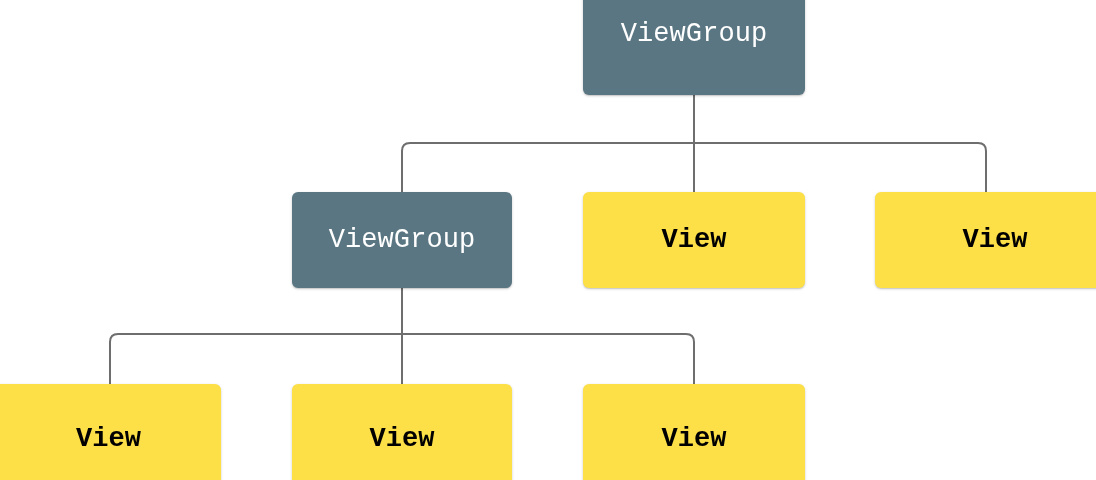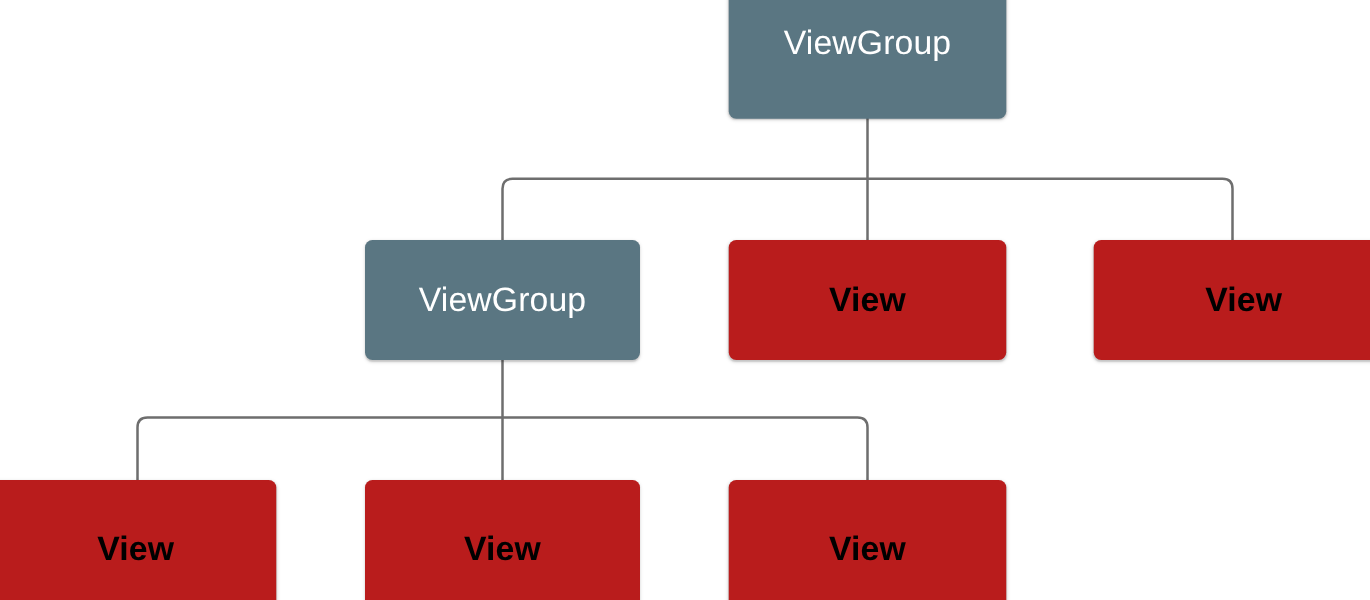--- a/index.html
+++ b/index.html
@@ -6,21 +6,21 @@
     margin: 0;
     padding: 0;
     background: #ffffff;
   }
   #canvas {
     position: relative;
     width: 1096px;
     height: 480px;
     background: #ffffff;
     overflow: hidden;
-    font-family: Liberation Sans, sans-serif;
+    font-family: Liberation Mono, monospace;
   }
   #edges {
     position: absolute;
     left: 0;
     top: 0;
     width: 1096px;
     height: 480px;
     pointer-events: none;
   }
   .node {
@@ -35,21 +35,21 @@
     letter-spacing: 0.1px;
     box-shadow: 0 1px 3px rgba(0,0,0,0.17), 0 1px 1px rgba(0,0,0,0.10);
     user-select: none;
   }
   .node.group {
     background: #5a7682;
     color: #ffffff;
     font-weight: normal;
   }
   .node.leaf {
-    background: #b91c1c;
+    background: #fde047;
     color: #000000;
     font-weight: bold;
   }
   .node .label {
     line-height: 1;
     white-space: nowrap;
   }
 </style>
 </head>
 <body>

